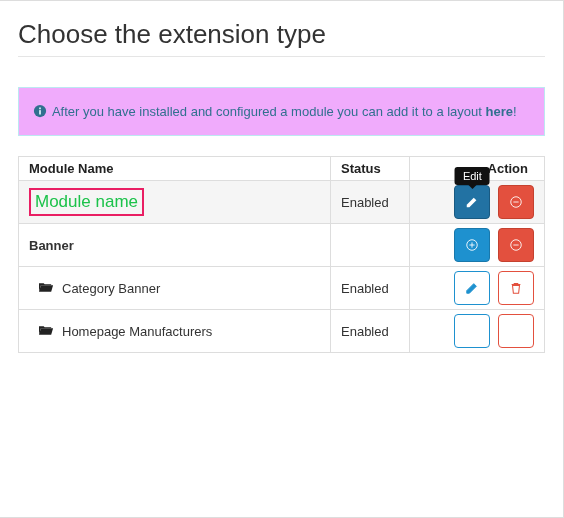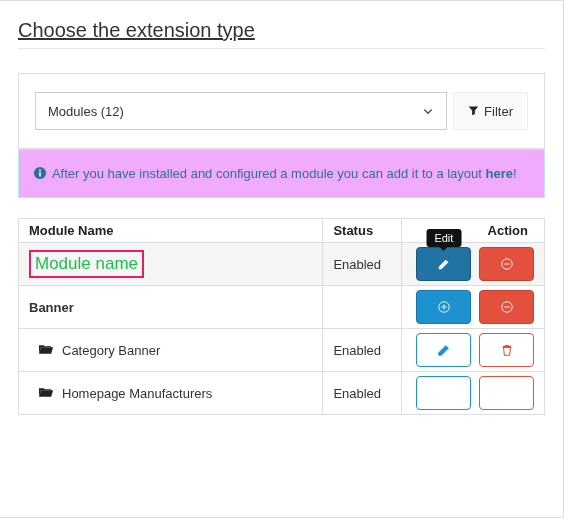--- a/index.html
+++ b/index.html
@@ -10,28 +10,27 @@
     background: #fff;
     width: 564px;
     height: 518px;
     overflow: hidden;
     border-right: 1px solid #ddd;
     border-bottom: 1px solid #ddd;
     border-top: 1px solid #ddd;
   }
   .inner { padding: 12px 18px; }
   h2.title {
-    font-size: 20px;
+    font-size: 26px;
     font-weight: 400;
     color: #333;
     border-bottom: 1px solid #e5e5e5;
     padding-bottom: 6px;
-    margin-bottom: 24px;
+    margin-bottom: 30px;
     margin-top: 6px;
-    text-decoration: underline;
   }
   .filter-panel {
     border: 1px solid #ddd;
     padding: 18px 16px;
   }
   .filter-row { display: flex; gap: 6px; }
   .select-box {
     flex: 1;
     border: 1px solid #ccc;
     height: 38px;
@@ -103,21 +102,21 @@
     padding: 2px 4px;
     line-height: 1.2;
   }
   .bold-name { font-weight: 700; margin-left: 24px; }
   .child-name { display: inline-flex; align-items: center; gap: 8px; padding-left: 10px; }
   .folder-icon svg { width: 15px; height: 12px; fill: #222; }
   .btn {
     display: inline-flex;
     align-items: center;
     justify-content: center;
-    width: 55px; height: 34px;
+    width: 36px; height: 34px;
     border-radius: 4px;
     cursor: pointer;
     margin-left: 4px;
     vertical-align: middle;
     position: relative;
   }
   .btn svg { width: 14px; height: 14px; }
   .btn-blue-filled { background: #1e91cf; border: 1px solid #1978ab; }
   .btn-blue-filled svg { fill: #fff; stroke:#fff; }
   .btn-blue-dark { background: #2272a3; border: 1px solid #195a82; }
@@ -148,38 +147,20 @@
     border-top-color: #111;
   }
 </style>
 </head>
 <body>
 
 <div class="inner">
 
   <h2 class="title">Choose the extension type</h2>
 
-  <div class="filter-panel">
-    <div class="filter-row">
-      <div class="select-box">
-        <span>Modules (12)</span>
-        <svg class="chevron" viewBox="0 0 16 16">
-            <path d="M3 6 L8 11 L13 6"></path>
-          </svg>
-      </div>
-      <button class="filter-btn">
-        <span>
-          <svg viewBox="0 0 16 16">
-              <path d="M1 2 h14 L10 8 v5 l-4 2 V8 Z"></path>
-            </svg>
-        </span>
-        <span>Filter</span>
-      </button>
-    </div>
-  </div>
 
 
   <div class="alert">
     <span class="info-icon">
       <svg viewBox="0 0 16 16">
           <circle cx="8" cy="8" r="7"></circle>
           <rect x="7" y="7" width="2" height="5" fill="#d9edf7"></rect>
           <rect x="7" y="4" width="2" height="2" fill="#d9edf7"></rect>
         </svg>
     </span>

